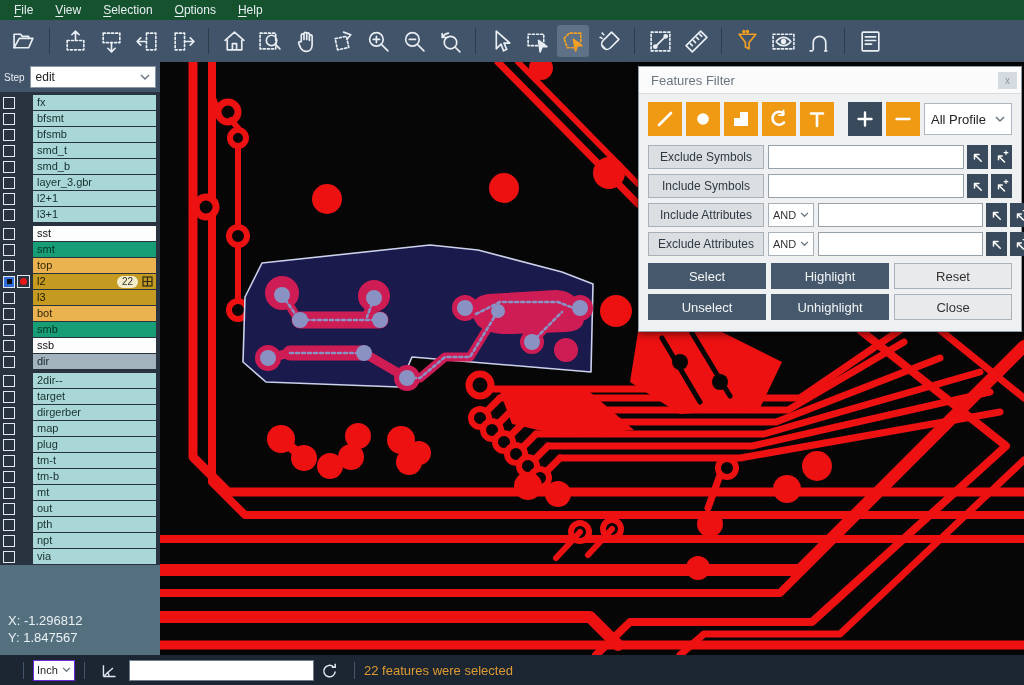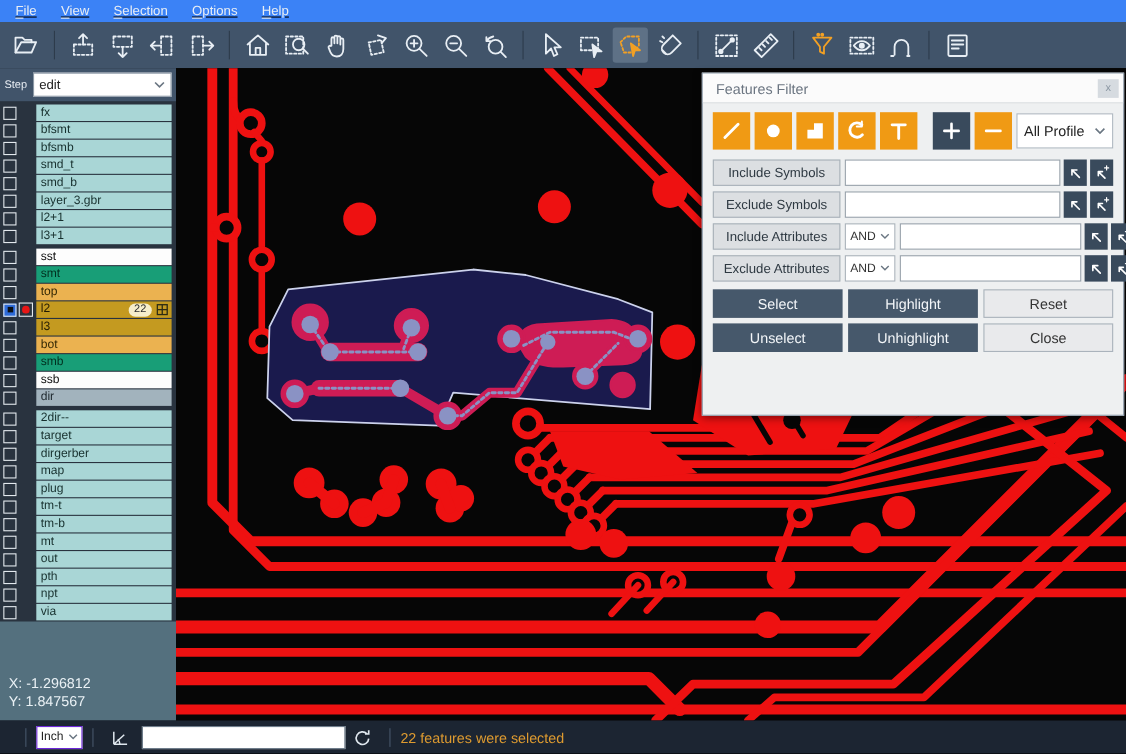--- a/index.html
+++ b/index.html
@@ -1,20 +1,20 @@
 <!DOCTYPE html>
 <html><head>
 <meta charset="utf-8">
 <style>
   html,body{margin:0;padding:0;background:#10161f;}
   .app{position:relative;width:1024px;height:685px;overflow:hidden;
        font-family:"Liberation Sans",sans-serif;background:#060606;}
   
-  .menubar{position:absolute;left:0;top:0;width:1024px;height:20px;background:#3b82f6;
-           display:flex;align-items:center;gap:2px;padding-left:4px;box-sizing:border-box;text-decoration:underline;}
+  .menubar{position:absolute;left:0;top:0;width:1024px;height:20px;background:#14532d;
+           display:flex;align-items:center;gap:2px;padding-left:4px;box-sizing:border-box;}
   .mitem{color:#e9eef4;font-size:12px;padding:0 10px;line-height:20px;cursor:default;}
   .mitem u{text-underline-offset:2px;}
   
   .toolbar{position:absolute;left:0;top:20px;width:1024px;height:42px;background:#41546a;
            display:flex;align-items:center;padding-left:6px;box-sizing:border-box;}
   .tsep{width:1px;height:26px;background:#2d3b4b;margin:0 7px;}
   .tbtn{width:32px;height:32px;margin:0 2px;border-radius:3px;display:flex;align-items:center;
         justify-content:center;color:#e8eef4;}
   .tbtn svg{width:25px;height:25px;stroke:currentColor;}
   .tbtn.orange{color:#f2a024;}
@@ -47,21 +47,21 @@
   .c-amber{background:#ebb250;color:#342905;}
   .c-gold{background:#c49a20;color:#211a03;}
   .c-gray{background:#a2b3bd;color:#1d262c;}
   .lbadge{margin-left:auto;background:#f6eecb;color:#2e2e2e;font-size:10px;border-radius:8px;
           padding:0 5px;line-height:12px;height:12px;}
   .gridicon{width:11px;height:11px;margin:0 3px 0 4px;flex:none;}
   .gridicon svg{width:11px;height:11px;stroke:#2c2c14;}
   .sidepanel{flex:1;background:#54707e;display:flex;flex-direction:column;justify-content:flex-end;
              padding:0 0 9px 8px;color:#eaf1f5;font-size:13px;line-height:17px;}
   
-  .dialog{position:absolute;left:638px;top:66px;width:384px;height:312px;background:#eef0f1;
+  .dialog{position:absolute;left:638px;top:66px;width:384px;height:266px;background:#eef0f1;
           border:1px solid #8f9dab;box-sizing:border-box;z-index:5;box-shadow:0 2px 8px rgba(0,0,0,.55);}
   .dtitle{height:26px;background:#fbfbfb;border-bottom:1px solid #d8dcdf;display:flex;align-items:center;
           padding:0 4px 0 12px;font-size:13px;color:#6b7581;}
   .dclose{margin-left:auto;width:19px;height:17px;background:#d6dbe0;color:#8b97a3;font-size:10px;
           display:flex;align-items:center;justify-content:center;}
   .dbody{padding:8px 9px 0 9px;}
   .shaperow{display:flex;align-items:center;margin-bottom:9px;}
   .sbtn{width:34px;height:34px;background:#f09a14;margin-right:4px;display:flex;align-items:center;
         justify-content:center;color:#fff;flex:none;}
   .sbtn svg{width:20px;height:20px;stroke:currentColor;}
@@ -656,36 +656,36 @@
           </div>
           <div class="profile">
             <span>All Profile</span>
             <svg viewBox="0 0 10 7" fill="none" stroke-width="1.5">
               <path d="M1 1l4 4 4-4"></path>
             </svg>
           </div>
         </div>
       <div id="filterrows">
           <div class="frow">
-            <div class="flabel">Include Symbols</div>
+            <div class="flabel">Exclude Symbols</div>
             <input class="finput" style="">
             <div class="fabtn">
               <svg viewBox="0 0 20 20" fill="none" stroke-width="2" stroke-linecap="round" stroke-linejoin="round">
                 <path d="M15 15L6 6M6 12V6h6"></path>
               </svg>
             </div>
             <div class="fabtn">
               <svg viewBox="0 0 20 20" fill="none" stroke-width="2" stroke-linecap="round" stroke-linejoin="round">
                 <path d="M14 16L6 8M6 13V8h5"></path>
                 <path d="M13.5 3.5h5M16 1v5" stroke-width="1.5"></path>
               </svg>
             </div>
           </div>
           <div class="frow">
-            <div class="flabel">Exclude Symbols</div>
+            <div class="flabel">Include Symbols</div>
             <input class="finput" style="">
             <div class="fabtn">
               <svg viewBox="0 0 20 20" fill="none" stroke-width="2" stroke-linecap="round" stroke-linejoin="round">
                 <path d="M15 15L6 6M6 12V6h6"></path>
               </svg>
             </div>
             <div class="fabtn">
               <svg viewBox="0 0 20 20" fill="none" stroke-width="2" stroke-linecap="round" stroke-linejoin="round">
                 <path d="M14 16L6 8M6 13V8h5"></path>
                 <path d="M13.5 3.5h5M16 1v5" stroke-width="1.5"></path>

